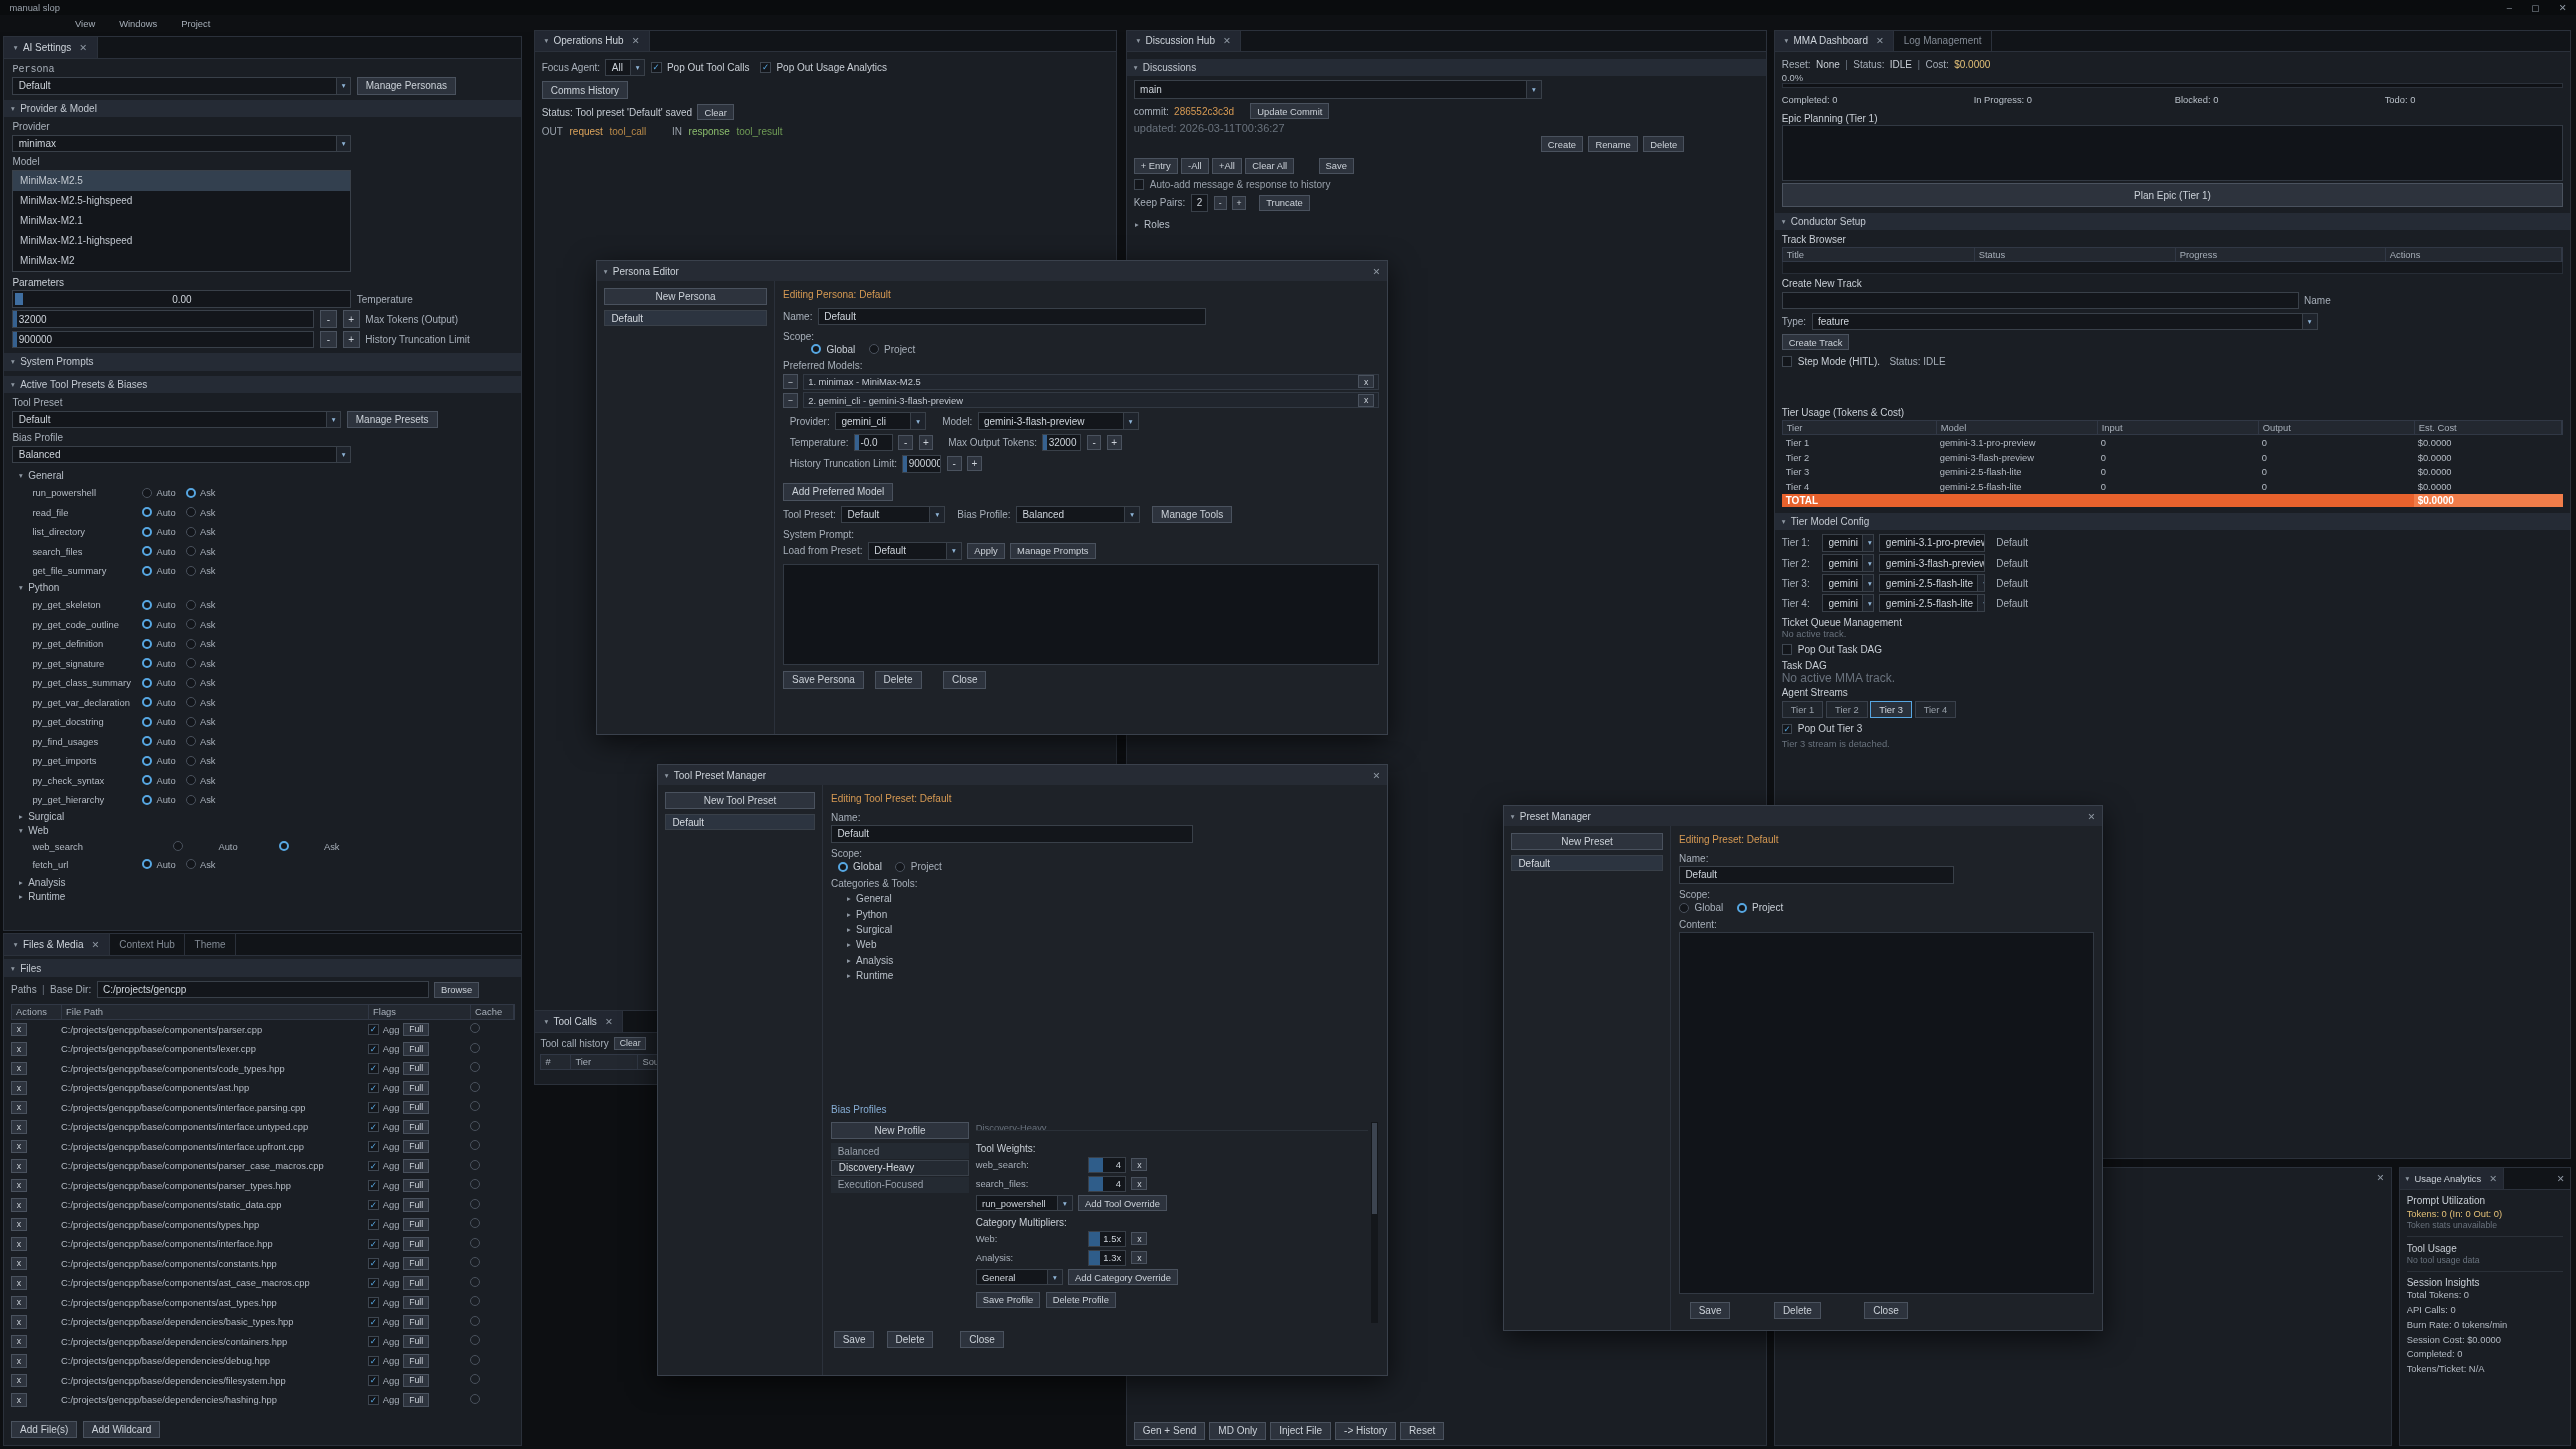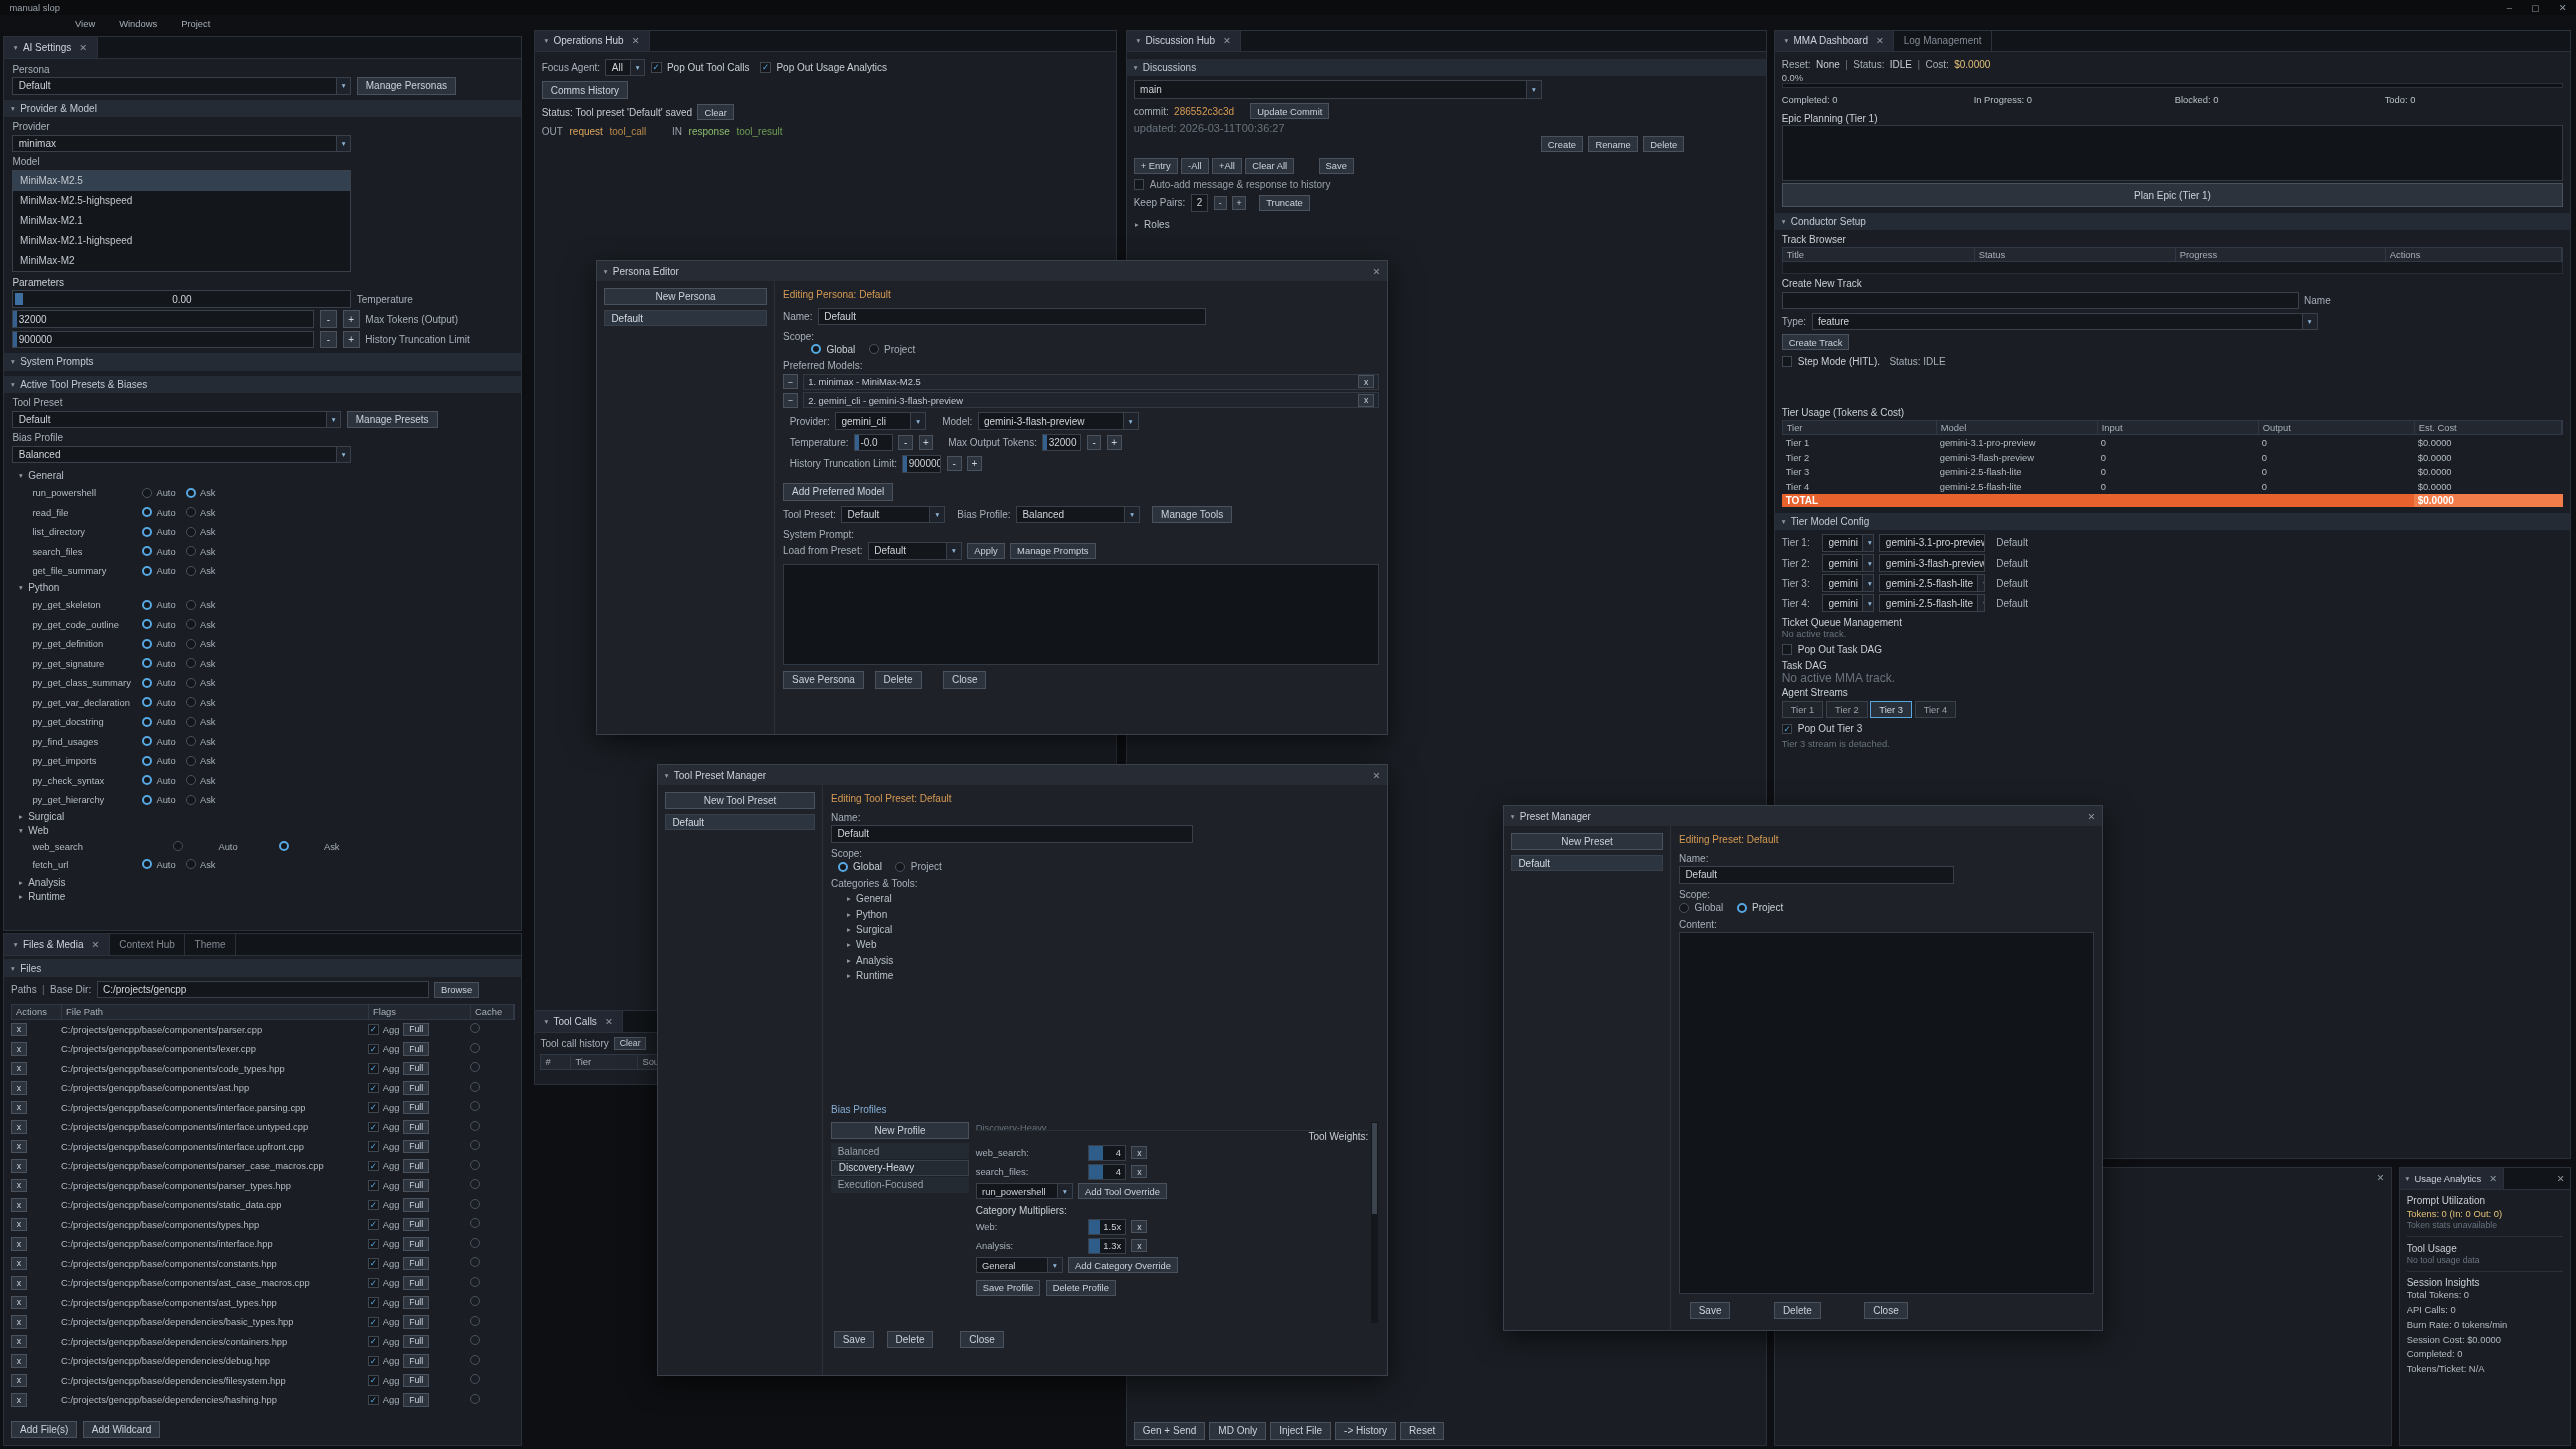--- a/index.html
+++ b/index.html
@@ -82,21 +82,21 @@
 
 <div class="panel" style="left:3.4px;top:36px;width:519px;height:895px;">
   <div class="tabbar">
     <div class="tab">
       <span class="caret">▾</span>
       <span>AI Settings</span>
       <span class="xbtn">✕</span>
     </div>
   </div>
   <div style="padding:5.4px 8px;">
-    <div class="lbl" style="height:10.7px;margin-bottom:2.7px;">Persona</div>
+    <div class="lbl" style="height:10.7px;margin-bottom:2.7px;font-family:Liberation Mono, monospace;">Persona</div>
     <div class="row">
       <div class="sel" style="width:339px;">
           <span>Default</span>
           <span class="arr">▾</span>
         </div>
       <button class="btn">Manage Personas</button>
     </div>
     <div class="sec" style="margin:5.4px -8px 4px;">
         <span class="caret">▾</span>
         <span>Provider &amp; Model</span>
@@ -1179,21 +1179,21 @@
           <div class="pitem" style="background:#242a32;margin-bottom:0.7px;">Balanced</div>
               <div class="pitem sel" style="background:#242a32;margin-bottom:0.7px;">Discovery-Heavy</div>
               <div class="pitem" style="background:#242a32;margin-bottom:0.7px;">Execution-Focused</div>
             </div>
         </div>
         <div style="flex:1;position:relative;padding-right:10.7px;">
           <div class="sbar">
               <span class="thumb"></span>
             </div>
           <div class="muted" style="height:9.4px;overflow:hidden;font-size:9.4px;border-bottom:0.7px solid #2a3038;">Discovery-Heavy</div>
-          <div class="lbl bright" style="margin-top:0;height:12px;text-align:right;">Tool Weights:</div>
+          <div class="lbl bright" style="margin-top:12px;height:12px;">Tool Weights:</div>
           <div>
 
               <div class="row" style="height:19px;">
                 <span class="lbl" style="width:107px;font-size:9.4px;">web_search:</span>
                 <span class="winp">
                   <span class="fill" style="width:40%;"></span>
                   <span class="v">4</span>
                 </span>
                 <button class="btn tiny">x</button>
               </div>

